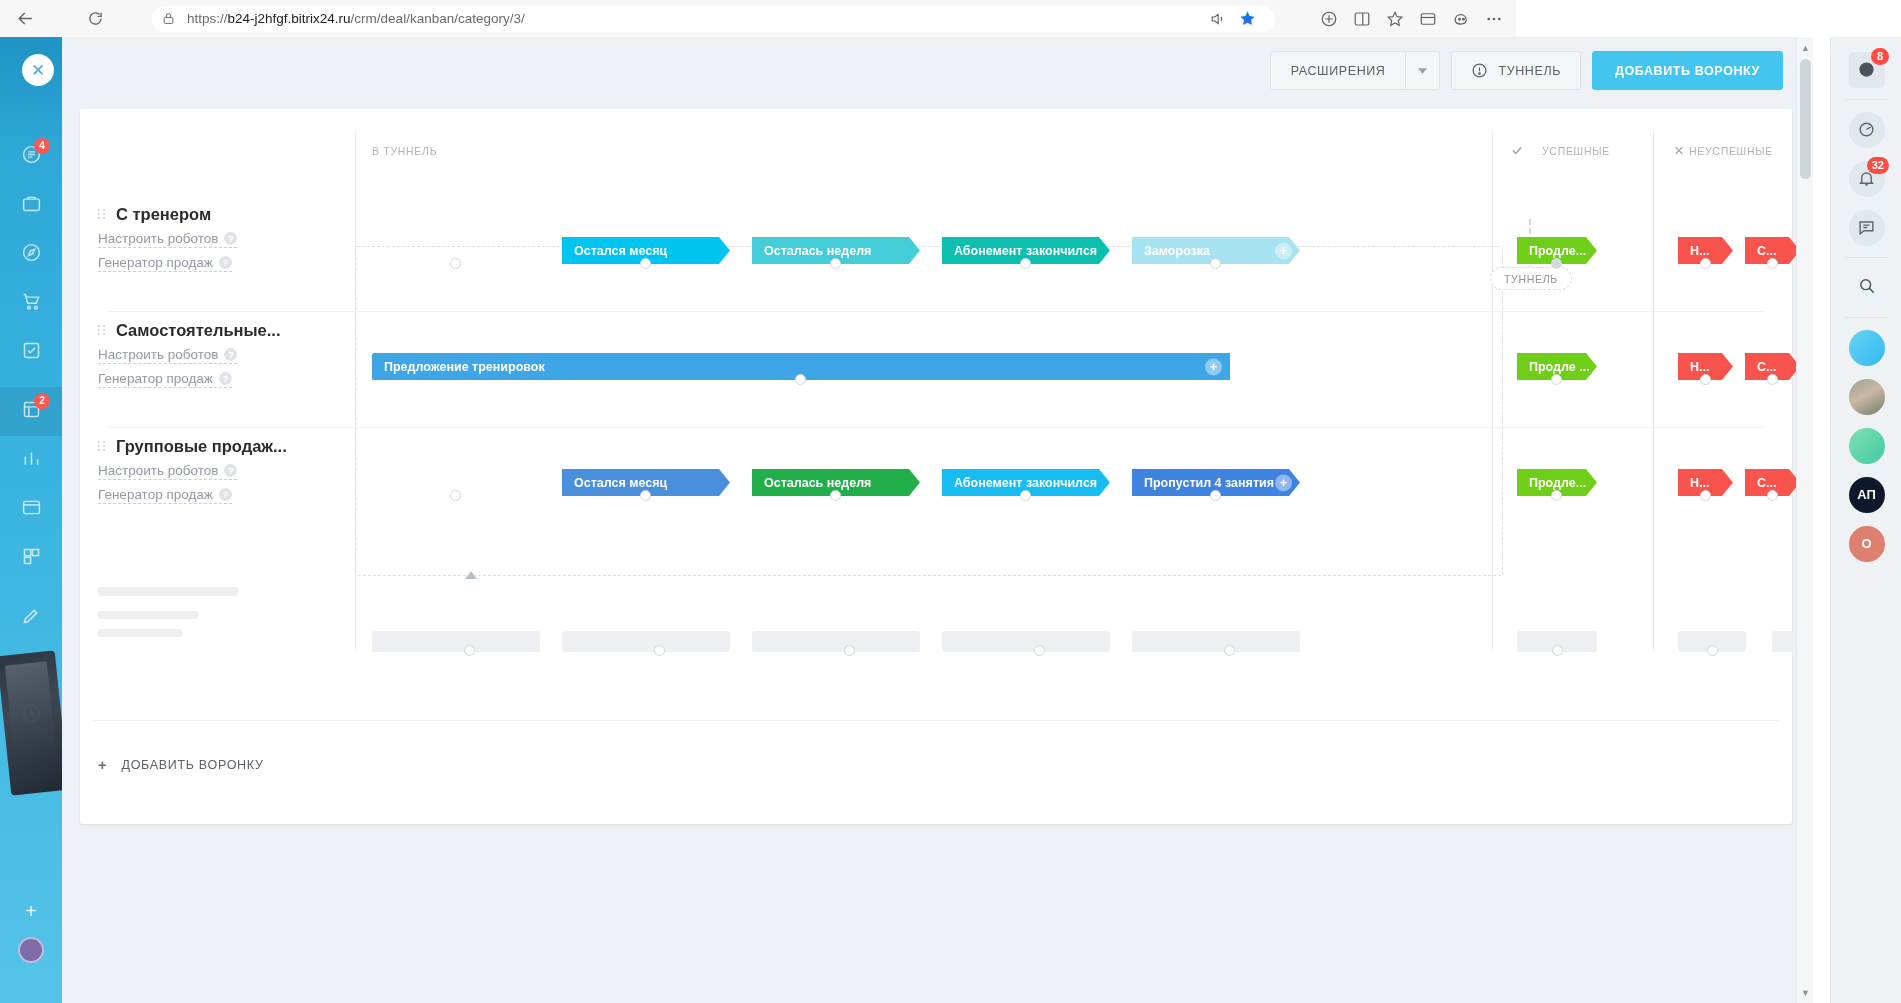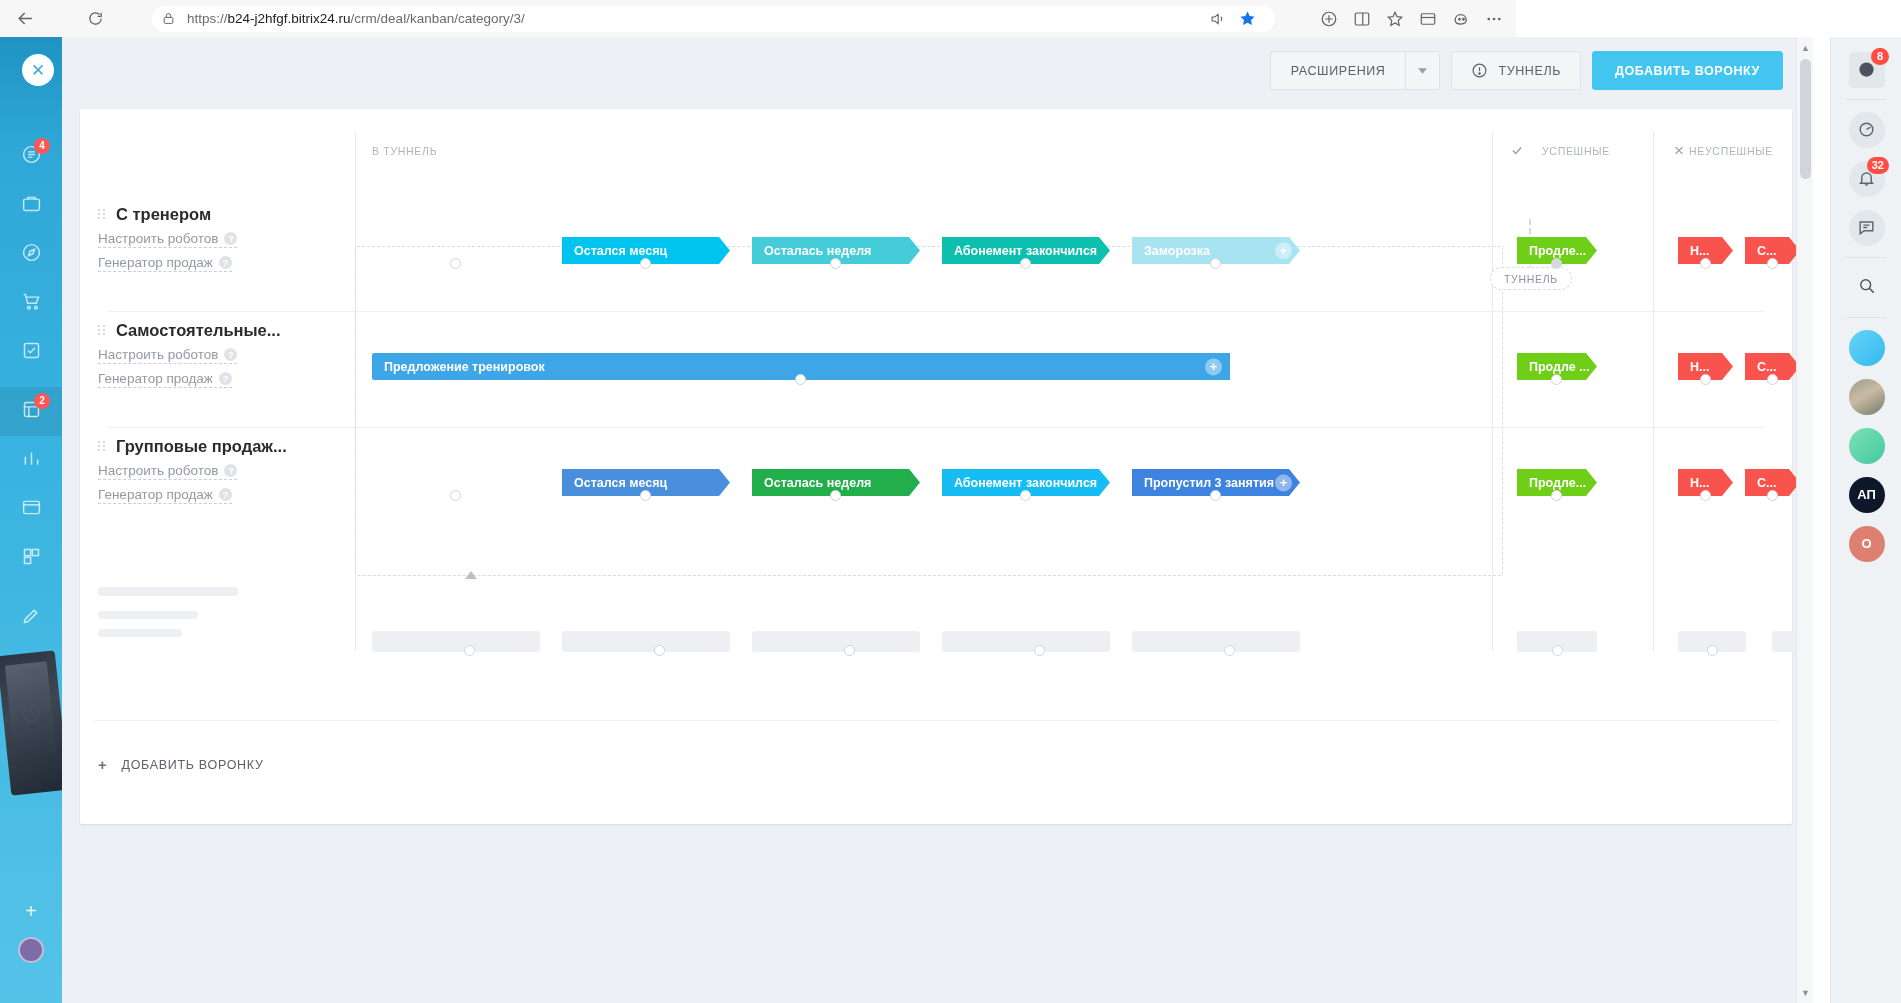--- a/index.html
+++ b/index.html
@@ -604,21 +604,21 @@
         <div class="chip-knob" style="left: 560px; top: 381px;"></div>
         <div class="chip" style="left: 672px; top: 360px; width: 168px; background: rgb(33, 174, 75);">
           <span>Осталась неделя</span>
         </div>
         <div class="chip-knob" style="left: 750px; top: 381px;"></div>
         <div class="chip" style="left: 862px; top: 360px; width: 168px; background: rgb(23, 189, 242);">
           <span>Абонемент закончился</span>
         </div>
         <div class="chip-knob" style="left: 940px; top: 381px;"></div>
         <div class="chip" style="left: 1052px; top: 360px; width: 168px; background: rgb(63, 131, 224);">
-          <span>Пропустил 3 занятия</span>
+          <span>Пропустил 4 занятия</span>
           <span class="plus">+</span>
         </div>
         <div class="chip-knob" style="left: 1130px; top: 381px;"></div>
         <div class="chip" style="left: 1437px; top: 360px; width: 80px; background: rgb(111, 206, 23);">
           <span>Продле...</span>
         </div>
         <div class="chip-knob" style="left: 1471px; top: 381px;"></div>
         <div class="chip" style="left: 1598px; top: 360px; width: 55px; background: rgb(249, 83, 77);">
           <span>Н...</span>
         </div>

